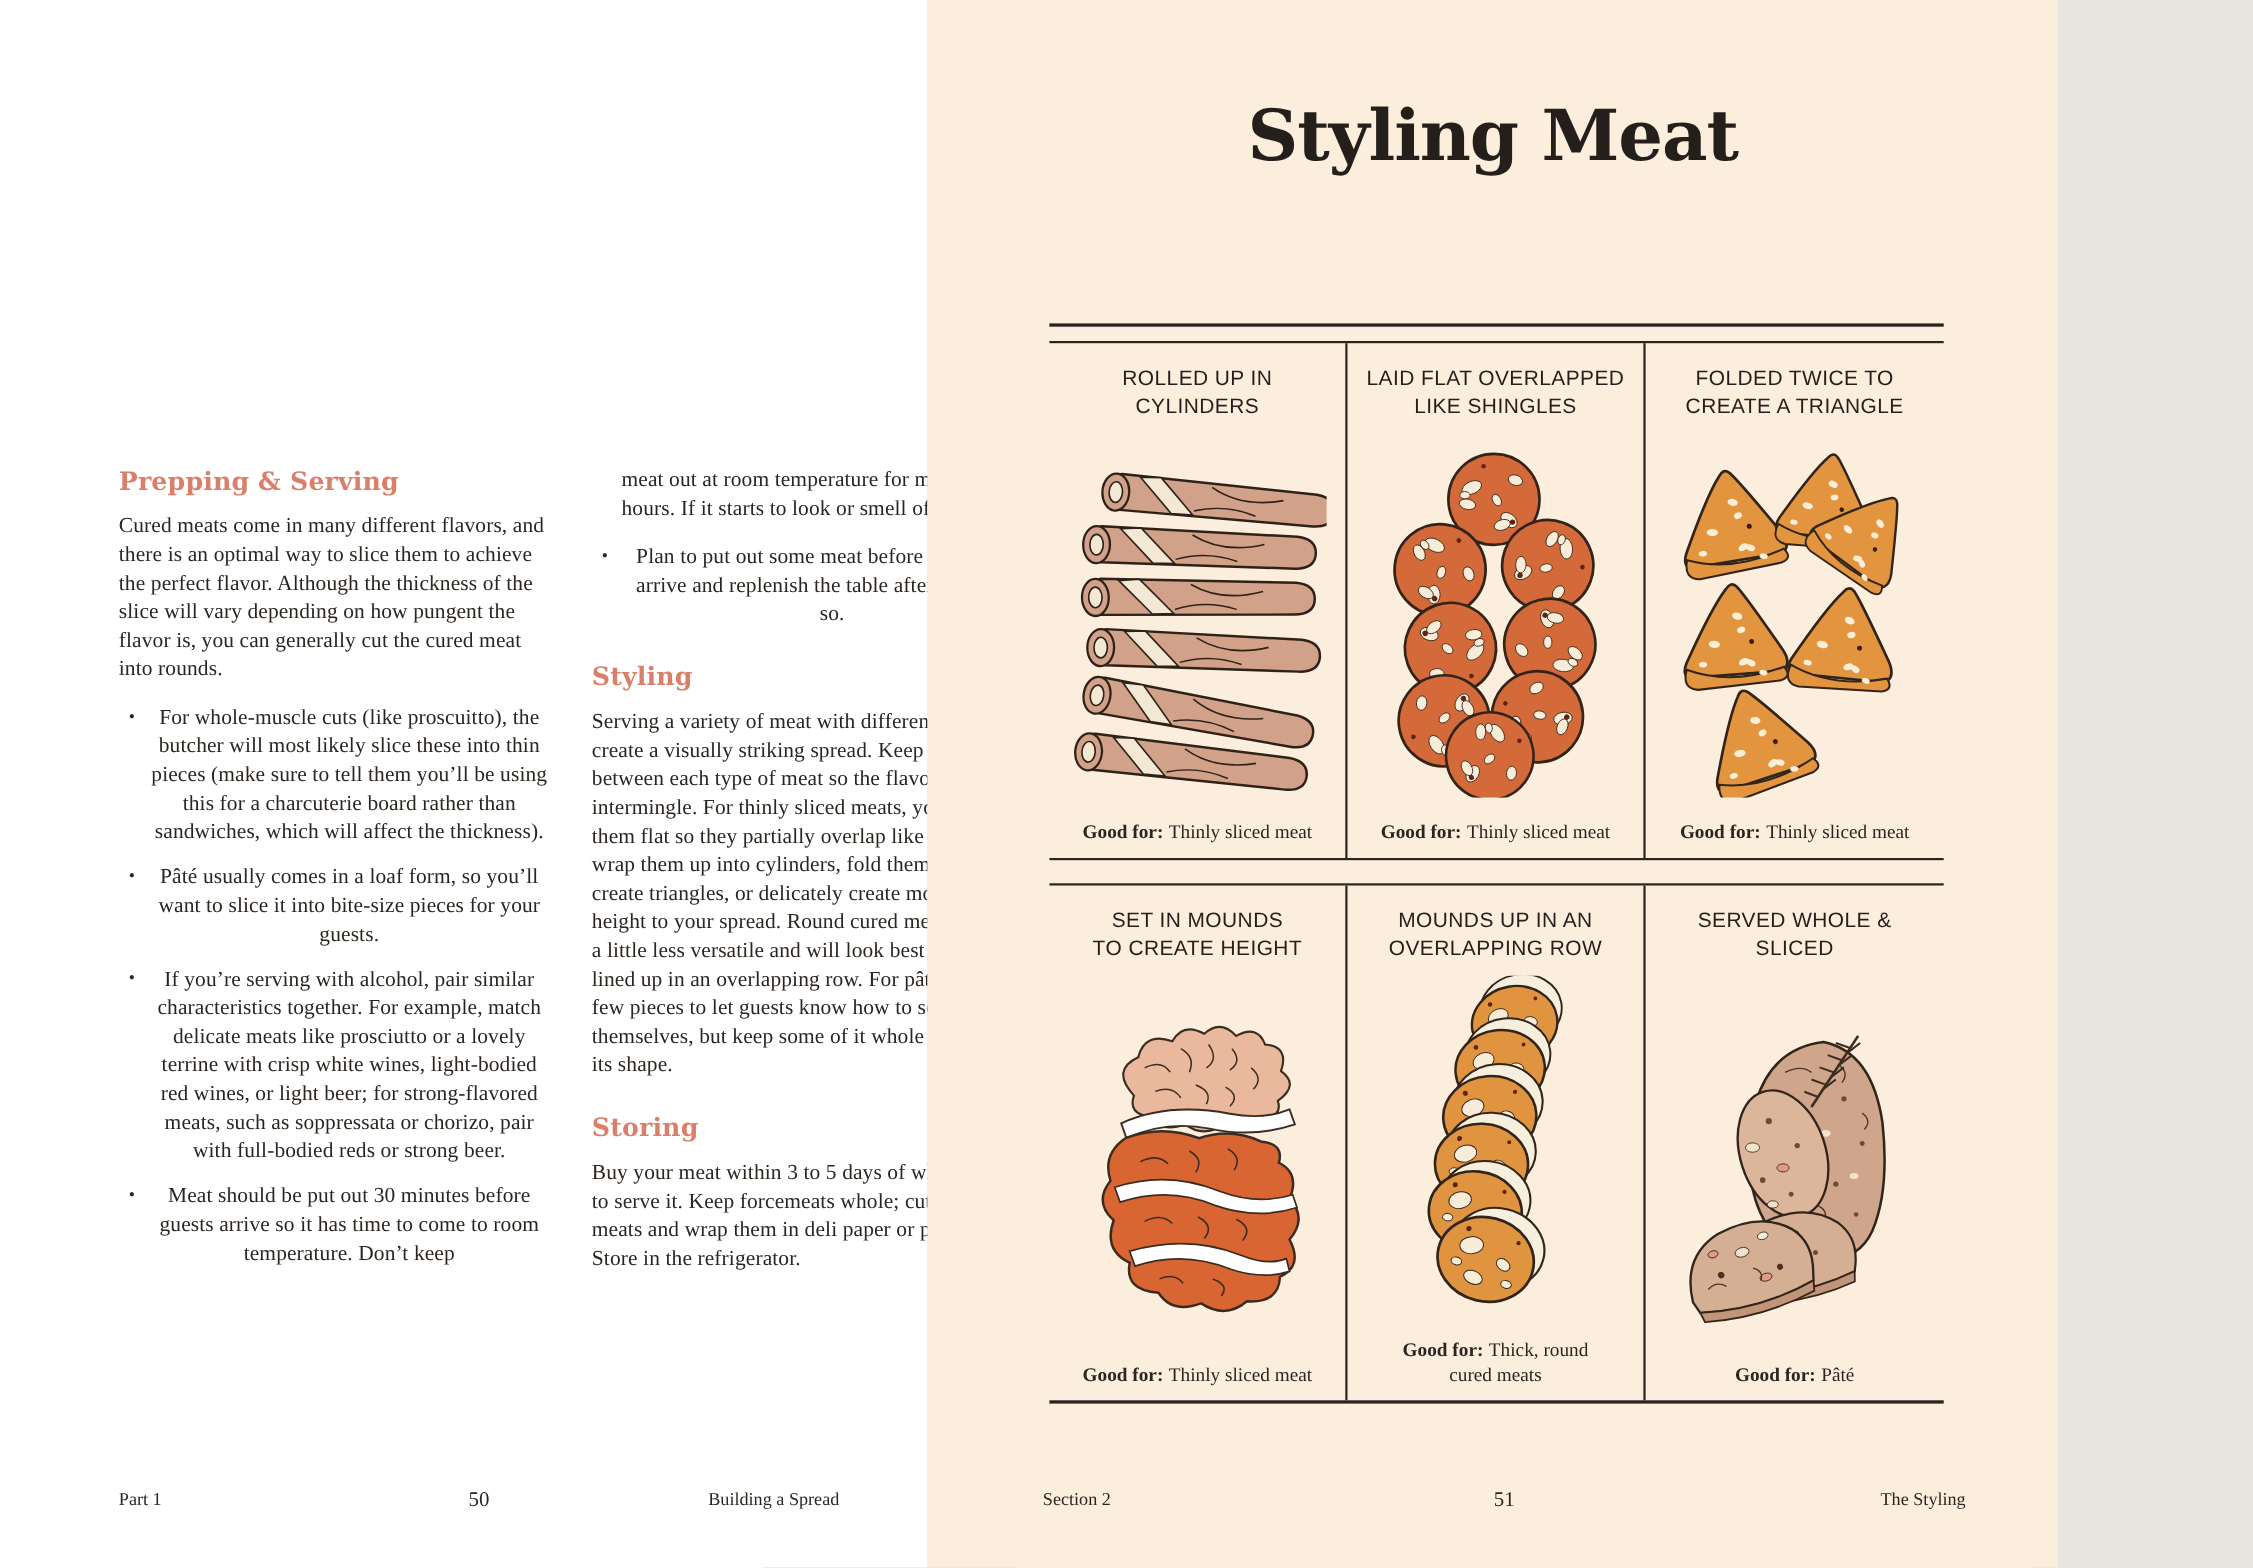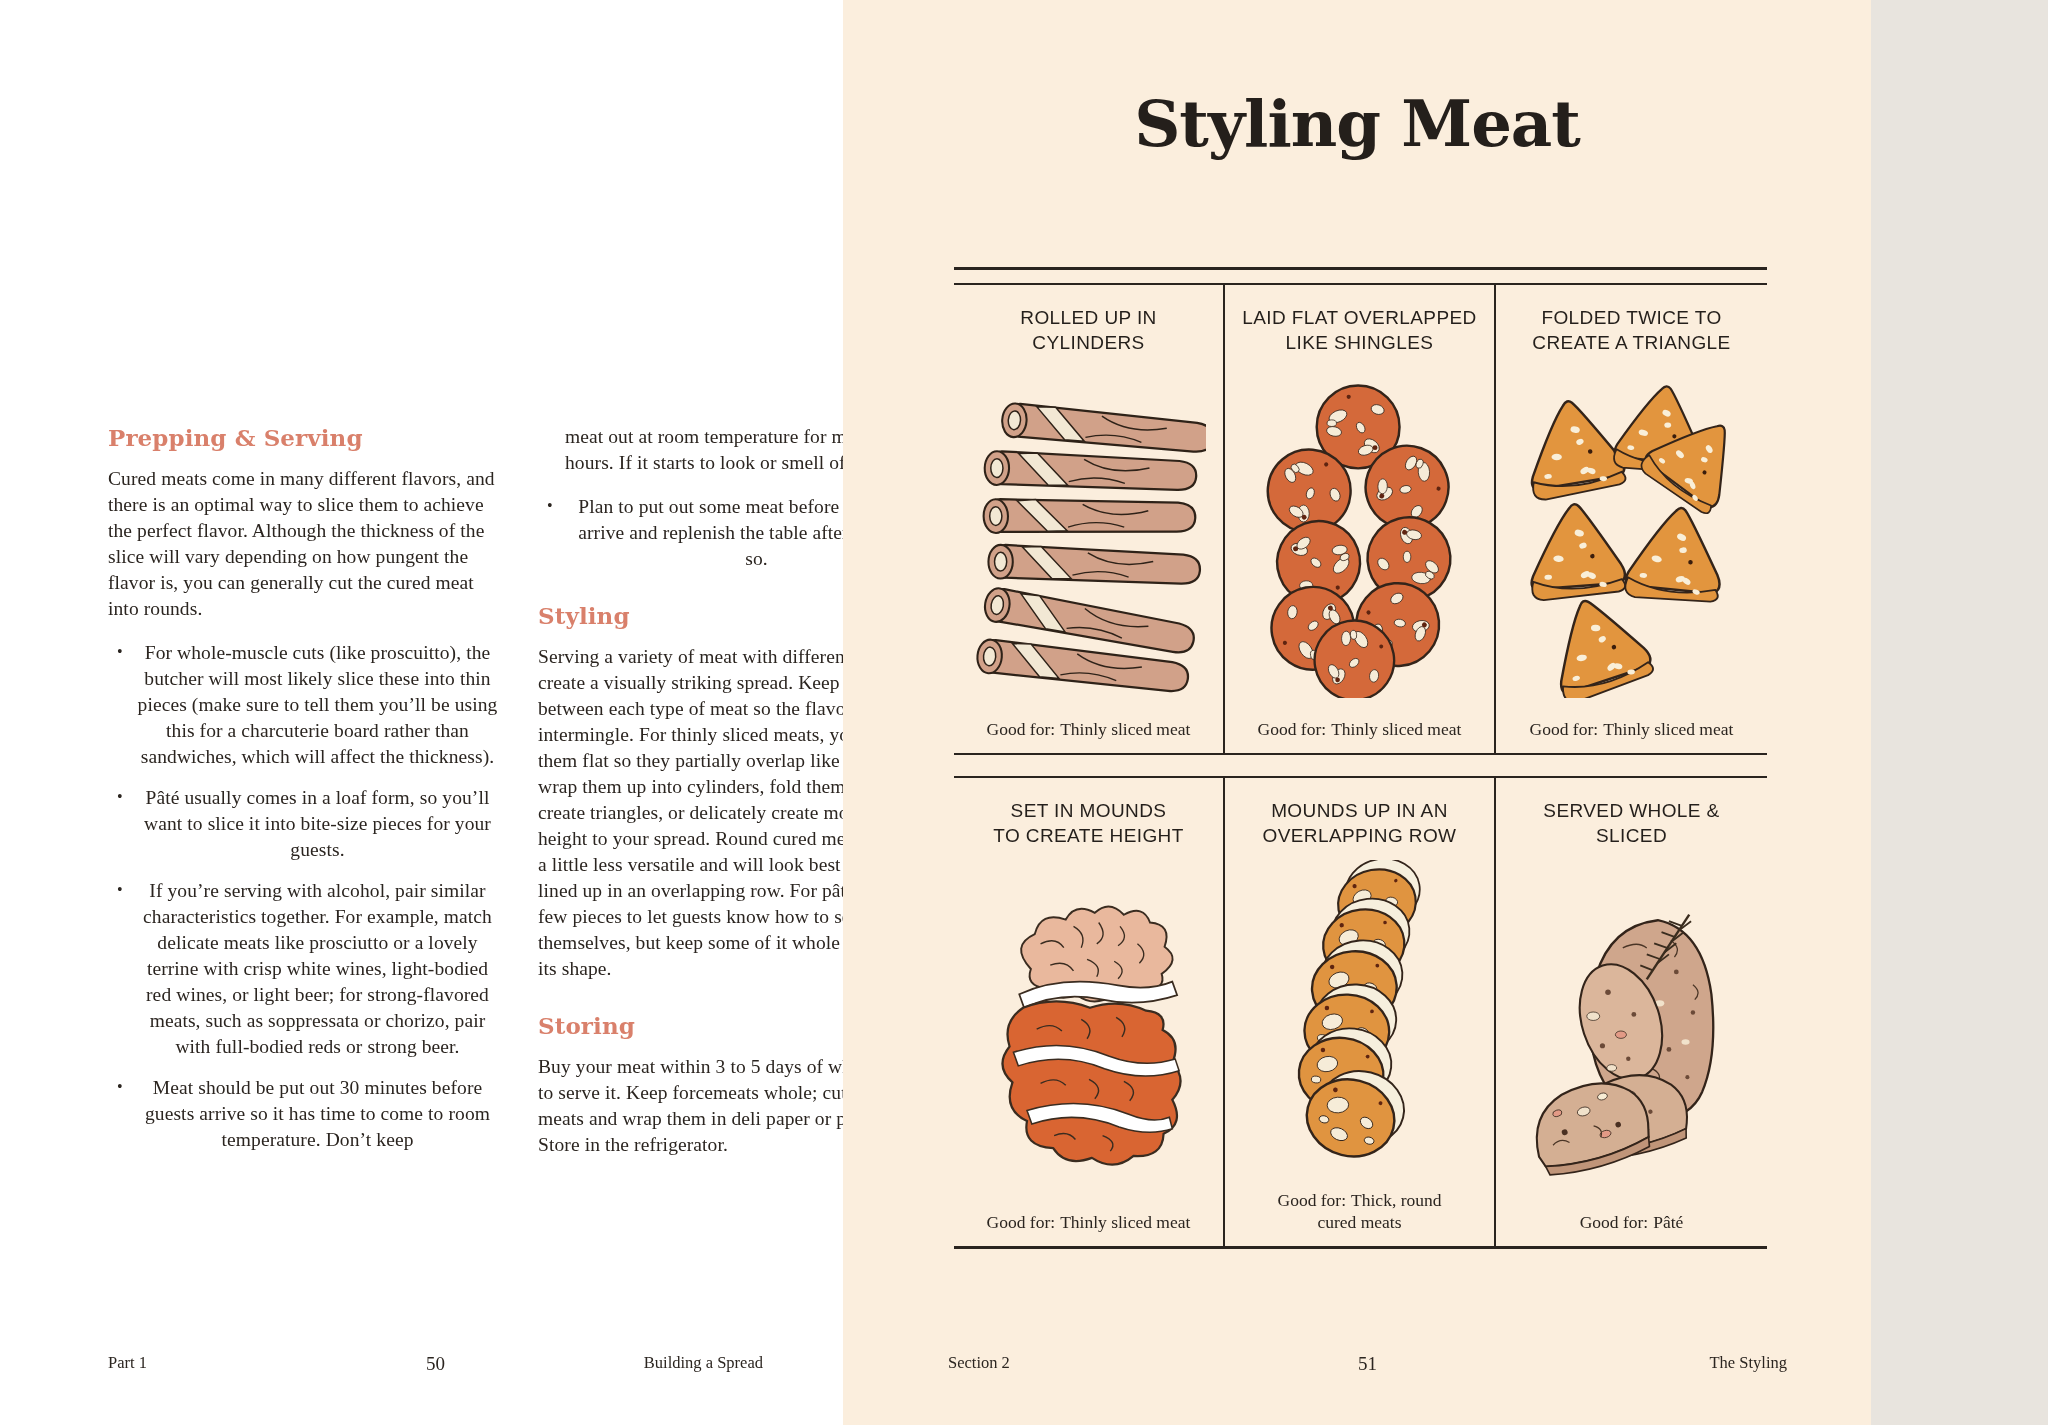--- a/index.html
+++ b/index.html
@@ -27,36 +27,36 @@
   .page-right .page-footer{left:105px;right:84px;}
   .footer-left{position:absolute;left:0;bottom:0;}
   .footer-right{position:absolute;right:0;bottom:0;}
   .footer-num{position:absolute;left:50%;transform:translateX(-50%);bottom:-2px;
               font-size:19px;}
 
   
   .page-title{position:absolute;top:86px;left:0;width:100%;text-align:center;
               font-family:"DejaVu Serif",serif;font-weight:bold;font-size:64px;
               letter-spacing:-1px;color:#241f1b;}
-  .style-table{position:absolute;left:111px;top:267px;width:813px;}
+  .style-table{position:absolute;left:111px;top:294px;width:813px;}
   .rule-top{border-top:3px solid #2a241f;height:13px;}
   .grid-row{display:grid;grid-template-columns:1fr 1fr 1fr;
             border-top:2px solid #2a241f;border-bottom:2px solid #2a241f;}
   .grid-row.row2{margin-top:21px;border-bottom:3.5px solid #2a241f;}
   .cell{border-right:2px solid #2a241f;height:468px;box-sizing:border-box;
         display:flex;flex-direction:column;align-items:center;
         padding:20px 10px 13px 10px;}
   .cell.last{border-right:none;}
   .cell-header{font-family:"Liberation Sans",sans-serif;font-size:19px;line-height:25px;
                letter-spacing:.4px;text-align:center;color:#241f1b;min-height:52px;}
   .cell-header span{display:block;}
   .cell-illustration{flex:1;display:flex;align-items:center;justify-content:center;width:100%;}
   .cell-caption{margin-top:auto;font-size:17.5px;line-height:22px;text-align:center;color:#2b2520;}
   .cap-narrow{max-width:190px;}
-  .gf-label{font-weight:normal;margin-right:5px;}
+  .gf-label{font-weight:bold;margin-right:5px;}
 </style>
 </head>
 <body>
 
 <div class="spread">
 
   <div class="page-left">
 
     <div class="col col1">
       <h3 class="section-heading">Prepping &amp; Serving</h3>

